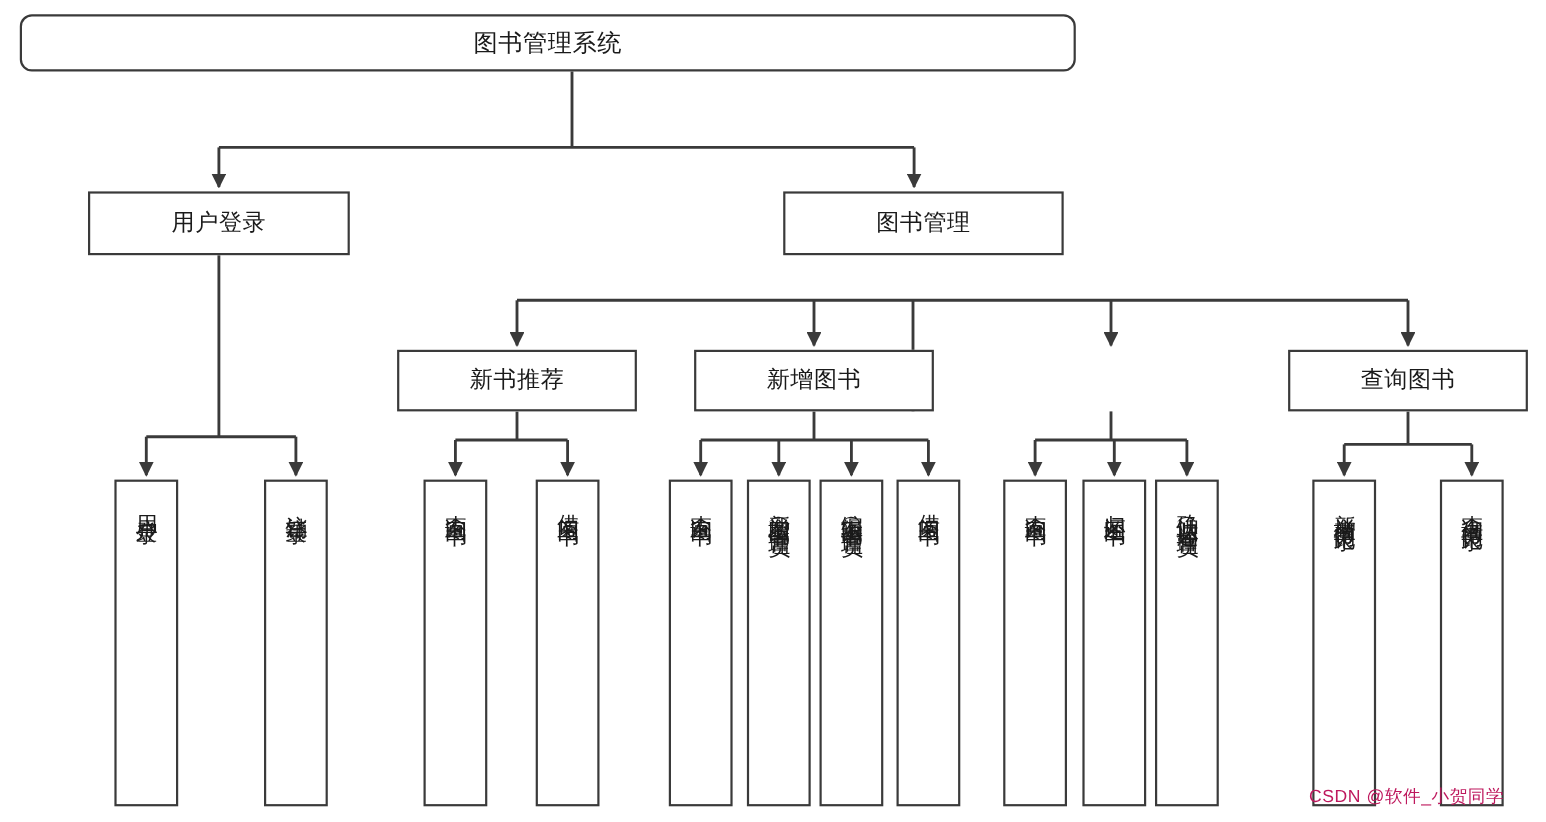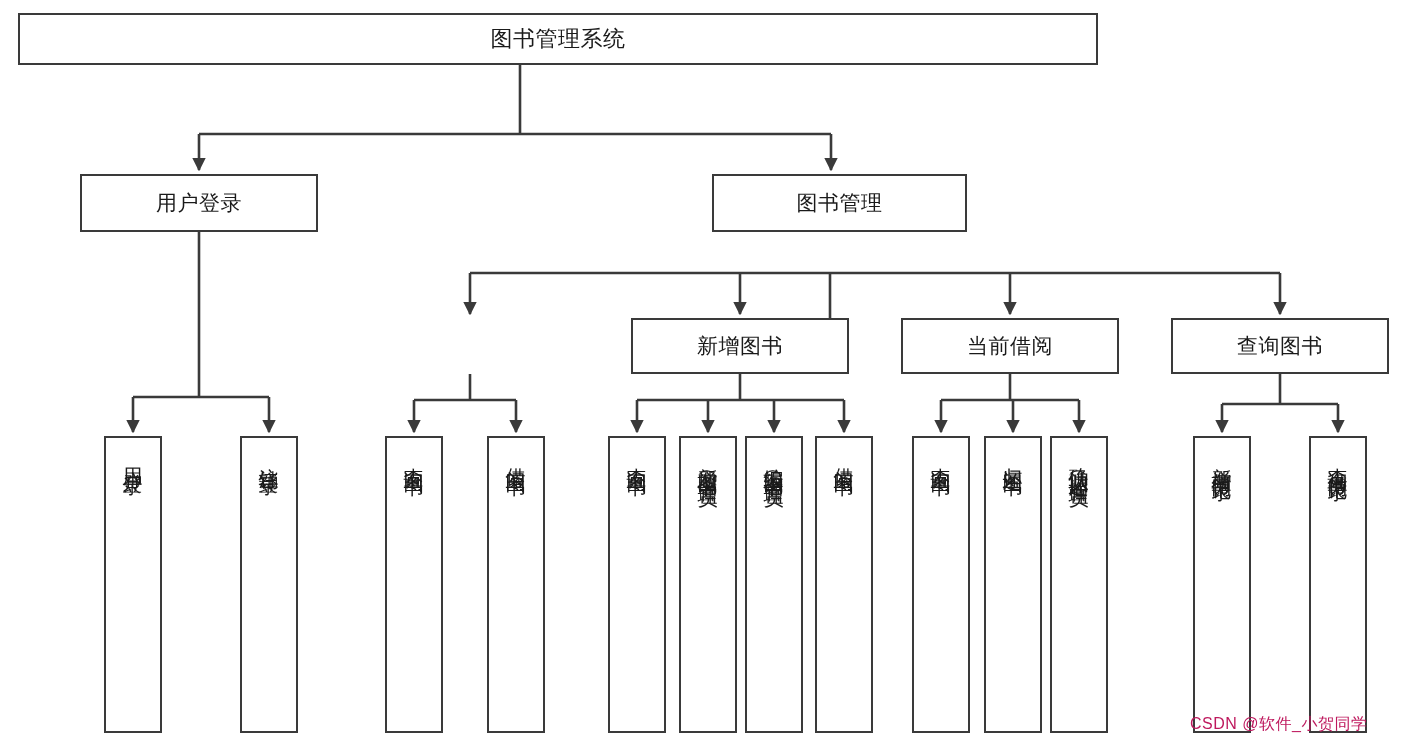--- a/index.html
+++ b/index.html
@@ -115,36 +115,36 @@
       <path d="M 1013 400 L 1013 432" marker-end="url(#arrow)"></path>
       <path d="M 1079 400 L 1079 432" marker-end="url(#arrow)"></path>
 
       <path d="M 1280 374 L 1280 404"></path>
       <path d="M 1222 404 L 1338 404"></path>
       <path d="M 1222 404 L 1222 432" marker-end="url(#arrow)"></path>
       <path d="M 1338 404 L 1338 432" marker-end="url(#arrow)"></path>
     </g>
   </svg>
 
-  <div class="node horiz" id="node-root" style="left:18px; top:13px; width:1080px; height:52px;">
+  <div class="node horiz" id="node-root" style="left:18px; top:13px; width:960px; height:52px;border-radius:11px;">
     <span class="label">图书管理系统</span>
   </div>
 
   <div class="node horiz" style="left:80px; top:174px; width:238px; height:58px;">
     <span class="label">用户登录</span>
   </div>
   <div class="node horiz" style="left:712px; top:174px; width:255px; height:58px;">
     <span class="label">图书管理</span>
   </div>
 
+  <div class="node horiz" style="left:361px; top:318px; width:218px; height:56px;">
+    <span class="label">新书推荐</span>
+  </div>
   <div class="node horiz" style="left:631px; top:318px; width:218px; height:56px;">
     <span class="label">新增图书</span>
-  </div>
-  <div class="node horiz" style="left:901px; top:318px; width:218px; height:56px;">
-    <span class="label">当前借阅</span>
   </div>
   <div class="node horiz" style="left:1171px; top:318px; width:218px; height:56px;">
     <span class="label">查询图书</span>
   </div>
 
   <div class="node vert" style="left:104px; top:436px; width:58px; height:297px;">
     <span class="label">用户登录</span>
   </div>
   <div class="node vert" style="left:240px; top:436px; width:58px; height:297px;">
     <span class="label">注销登录</span>

